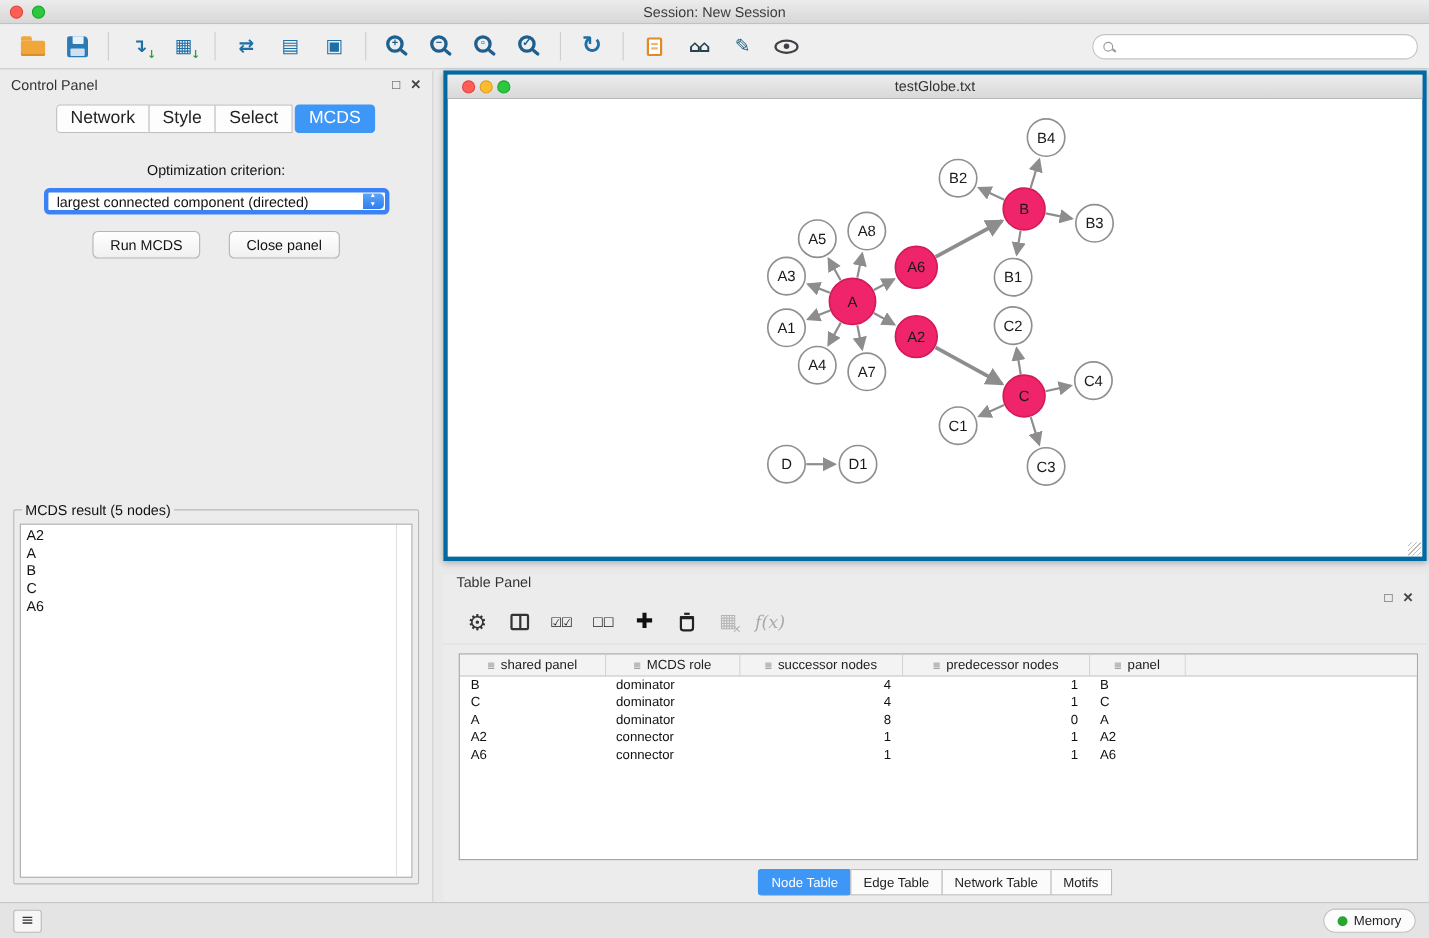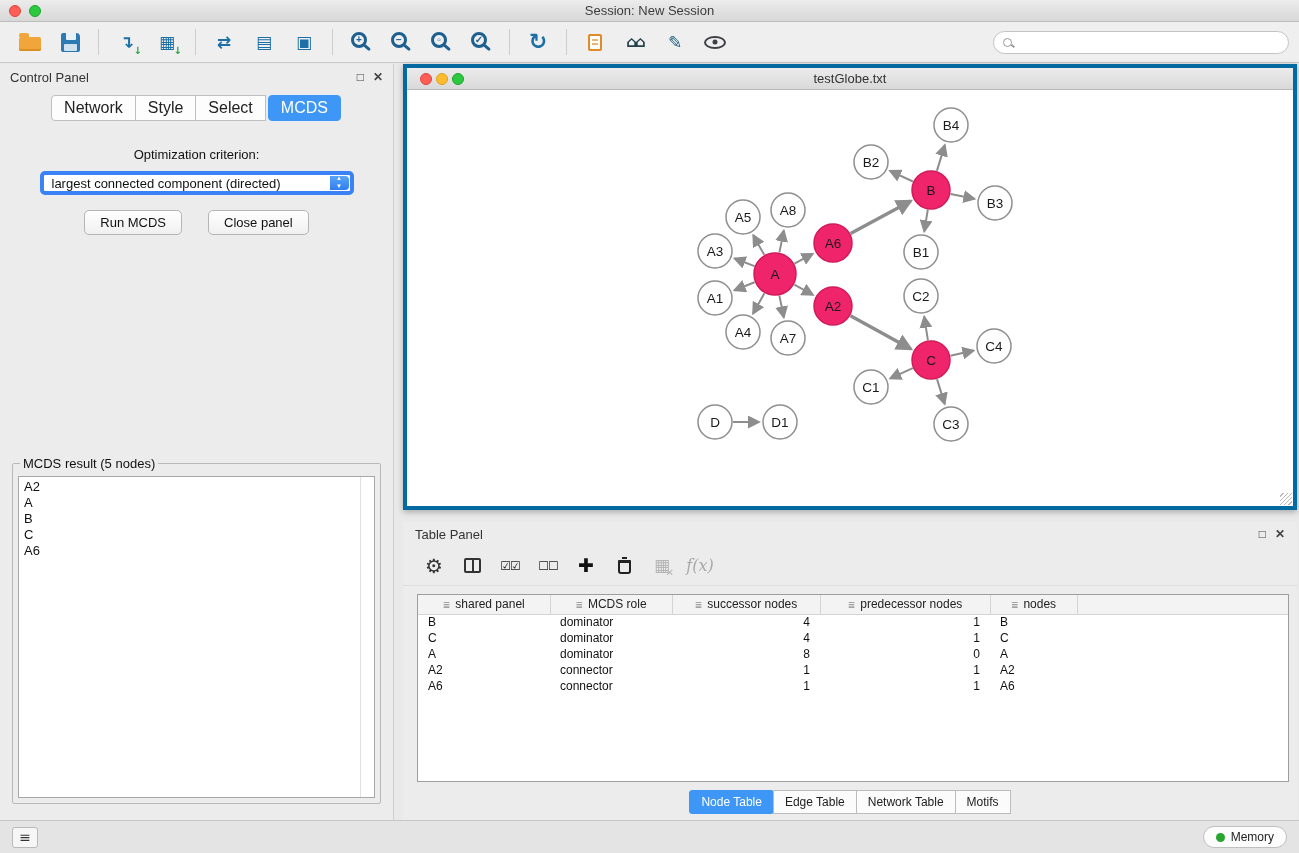--- a/index.html
+++ b/index.html
@@ -116,21 +116,21 @@
                   position: relative; text-align: center; line-height: 22px; font-size: 13px; color: #333; }
   .net-titlebar .tl { top: 5px; }
   .net-titlebar .tl.red { left: 13px; } .net-titlebar .tl.yellow { left: 29px; } .net-titlebar .tl.green { left: 45px; }
   .net-canvas { position: absolute; top: 22px; left: 0; width: 892px; height: 422px; }
   svg text { font-family: "Liberation Sans", sans-serif; }
   .resize-grip { position: absolute; right: 1px; bottom: 1px; width: 12px; height: 12px;
                  background: repeating-linear-gradient(135deg, transparent 0 2px, #bbb 2px 3px); }
 
   
   .table-panel { position: absolute; left: 403px; top: 522px; width: 894px; bottom: 33px; background: #ececec; }
-  .tp-header { height: 24px; display: flex; align-items: center; padding: 0 12px; font-size: 13px; color: #333; }
+  .tp-header { height: 24px; display: flex; padding: 0 12px; font-size: 13px; color: #333; flex-direction: column; }
   .tp-toolbar { height: 40px; display: flex; align-items: center; padding: 0 14px; gap: 4px;
                 border-bottom: 1px solid #dedede; }
   .tp-tool { width: 34px; height: 30px; display: flex; align-items: center; justify-content: center;
              background: none; border: none; position: relative; cursor: pointer; }
   .gear { font-size: 20px; color: #333; }
   .pair { font-size: 12px; letter-spacing: -1px; color: #222; font-family: "DejaVu Sans", sans-serif; }
   .plus { font-size: 19px; color: #111; }
   .disabled { color: #b5b5b5; font-weight: normal; }
   .fx { font-family: "DejaVu Serif", serif; font-style: italic; font-size: 16px; color: #a9a9a9; }
   .cols { width: 17px; height: 15px; border: 2px solid #333; border-radius: 2px; position: relative; }
@@ -456,21 +456,21 @@
         <col style="width:170px">
           <col style="width:87px">
           <col>
       </colgroup>
       <thead>
           <tr>
             <th><span class="hdr-ic">≣</span><span>shared panel</span></th>
             <th><span class="hdr-ic">≣</span><span>MCDS role</span></th>
             <th><span class="hdr-ic">≣</span><span>successor nodes</span></th>
             <th><span class="hdr-ic">≣</span><span>predecessor nodes</span></th>
-            <th><span class="hdr-ic">≣</span><span>nodes</span></th>
+            <th><span class="hdr-ic">≣</span><span>panel</span></th>
             <th></th>
           </tr>
         </thead>
       <tbody>
           <tr>
             <td>B</td>
             <td>dominator</td>
             <td class="num">4</td>
             <td class="num">1</td>
             <td>B</td>

